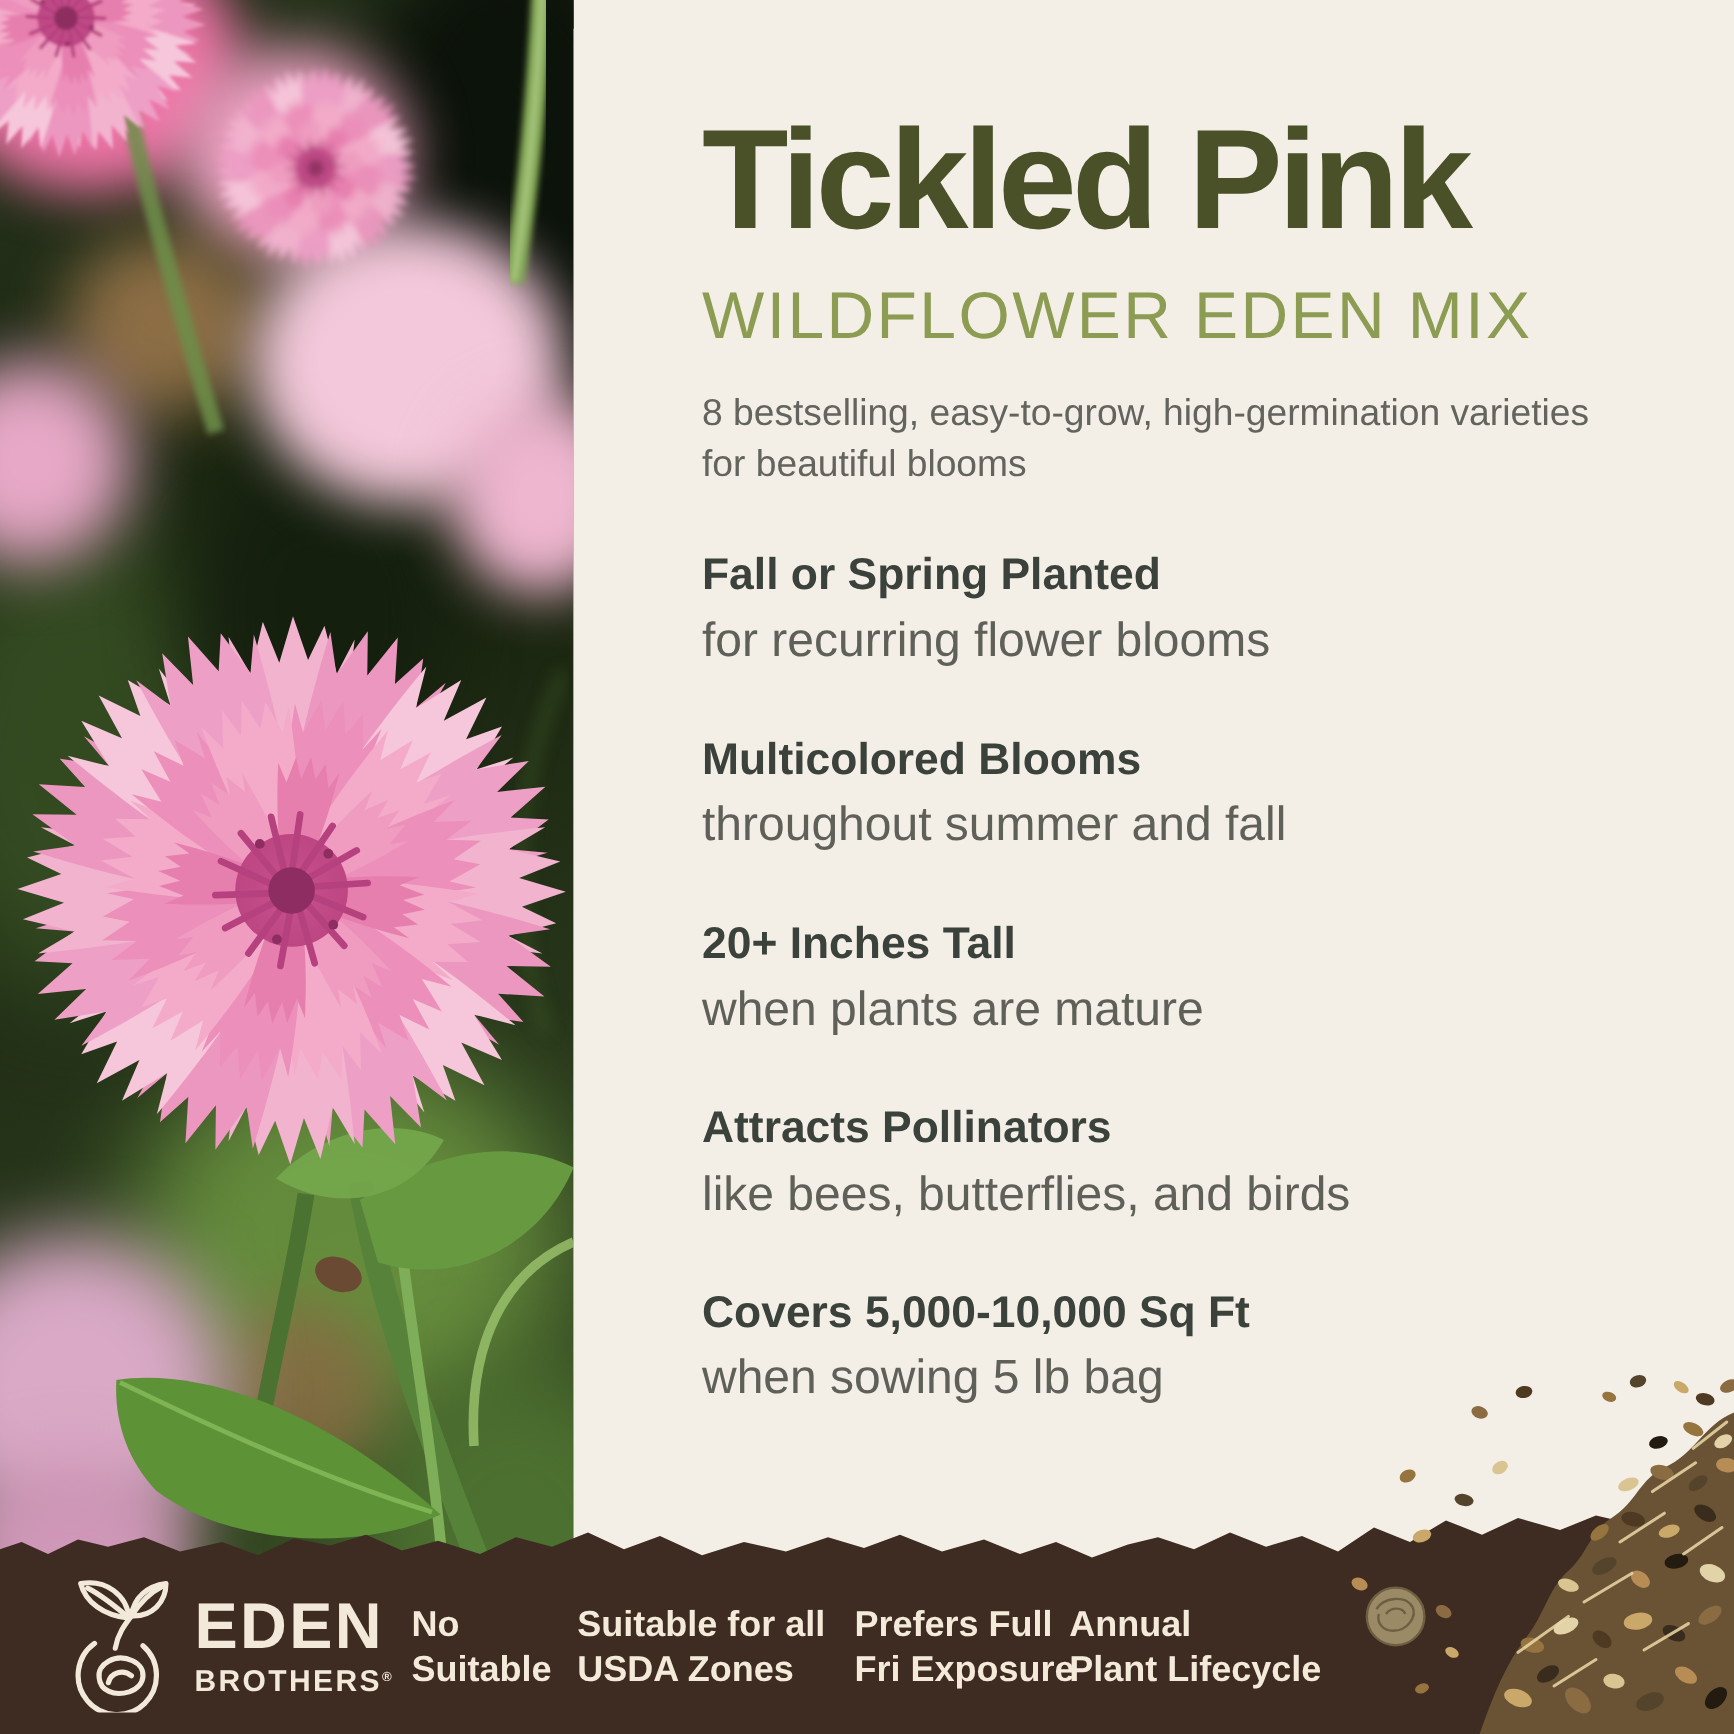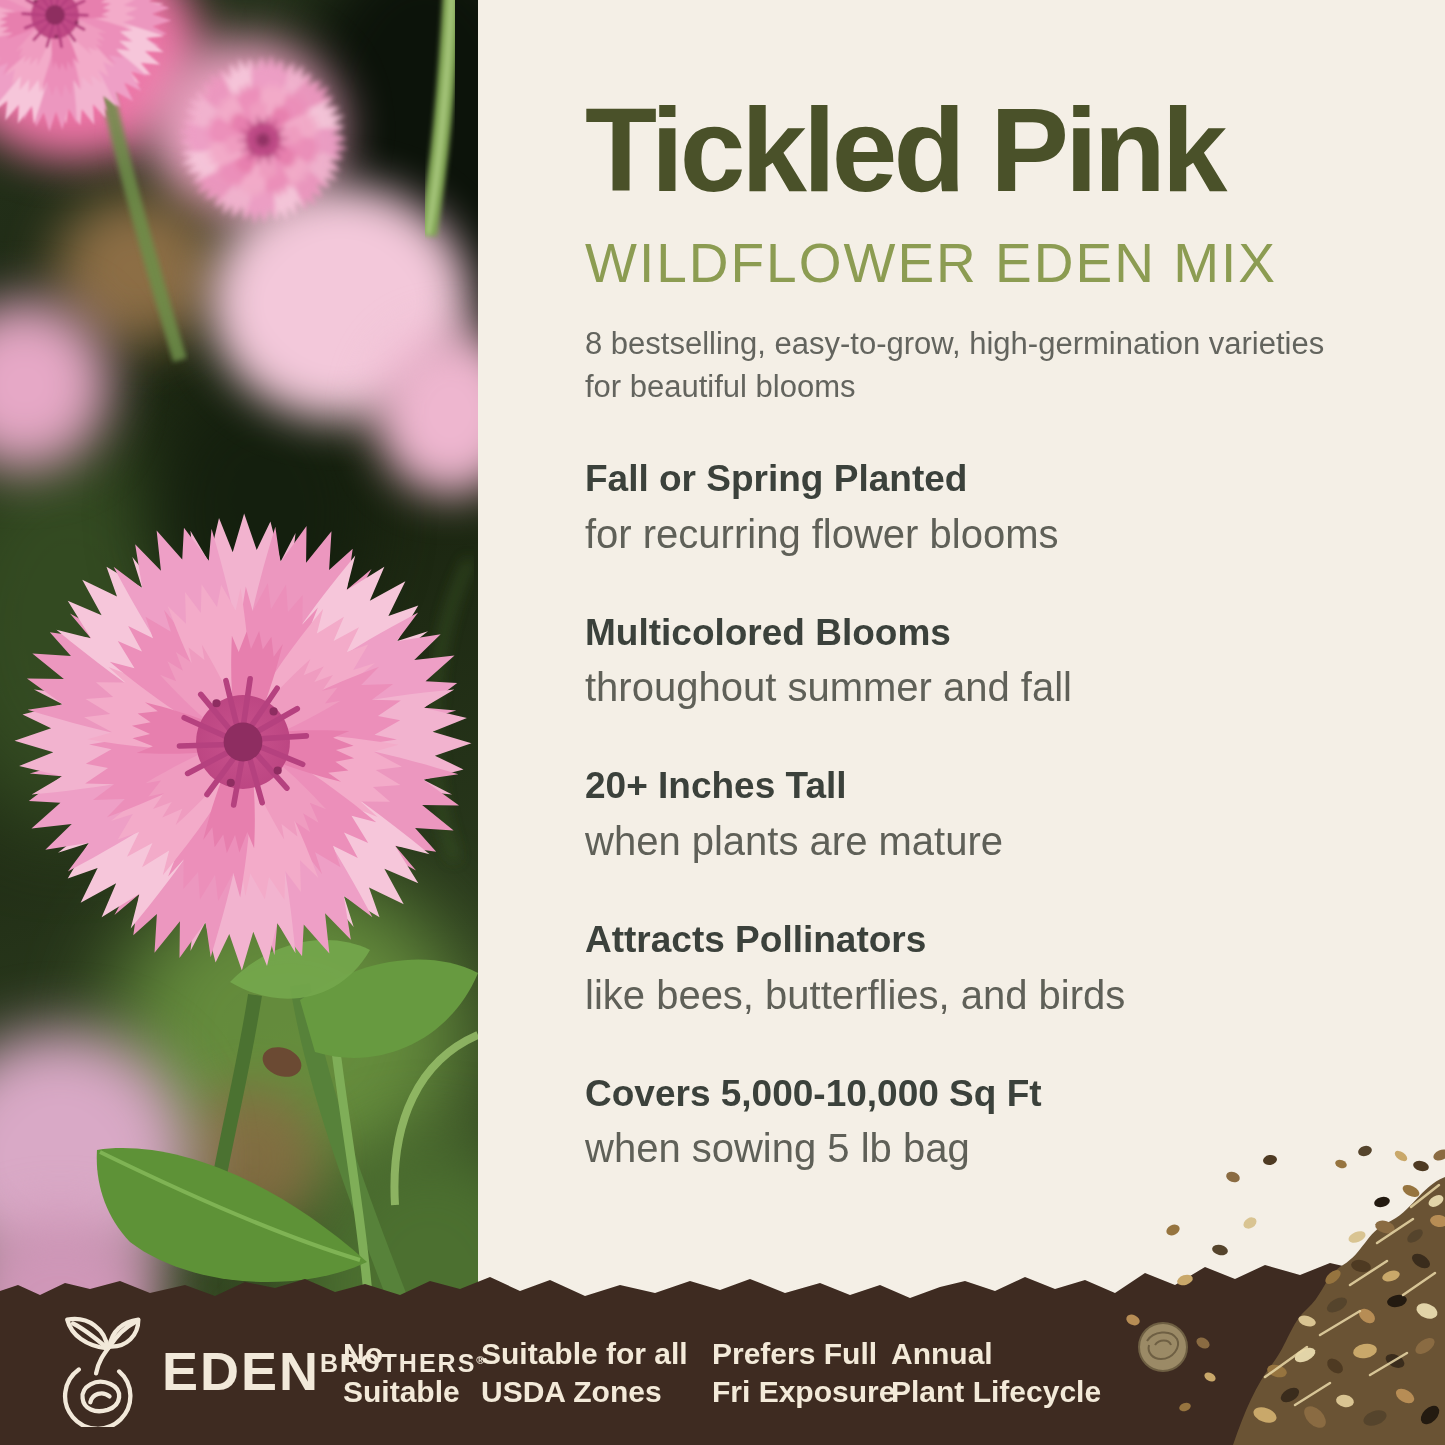--- a/index.html
+++ b/index.html
@@ -38,21 +38,21 @@
   .feature p{margin:7px 0 0 0;font-size:40px;line-height:1.3;color:#5f6058;}
   
   .footer{position:absolute;left:0;bottom:0;width:1445px;height:190px;background:#3e2b21;z-index:5;
     clip-path:polygon(0px 36px,18px 30px,40px 40px,65px 28px,90px 34px,120px 26px,150px 38px,185px 30px,
       215px 41px,245px 27px,275px 33px,305px 24px,335px 37px,365px 29px,400px 40px,430px 26px,460px 34px,
       490px 22px,520px 36px,550px 25px,585px 41px,620px 30px,655px 38px,690px 26px,720px 35px,750px 24px,
       785px 38px,820px 28px,850px 40px,880px 30px,910px 43px,940px 32px,965px 26px,995px 36px,1025px 22px,
       1055px 34px,1085px 25px,1115px 38px,1145px 18px,1175px 30px,1205px 12px,1235px 24px,1265px 10px,
       1300px 20px,1330px 8px,1365px 16px,1400px 6px,1445px 12px,1445px 190px,0px 190px);}
   .brand{position:absolute;left:50px;top:60px;display:flex;align-items:center;gap:16px;}
-  .brand-text{display:flex;flex-direction:row;color:#f2e9da;justify-content:space-between;}
+  .brand-text{display:flex;flex-direction:column;color:#f2e9da;justify-content:space-between;}
   .brand-top{font-size:54px;font-weight:bold;letter-spacing:2px;line-height:1;}
   .brand-bottom{font-size:25px;font-weight:bold;letter-spacing:2px;line-height:1;margin-top:7px;}
   .brand-bottom sup{font-size:11px;vertical-align:8px;}
   .badge{position:absolute;top:80px;white-space:pre-line;font-weight:bold;font-size:30px;
     line-height:38px;color:#f3ead9;}
   .badge1{left:343px;} .badge2{left:481px;} .badge3{left:712px;} .badge4{left:891px;}
   .seeds{position:absolute;right:0;bottom:0;z-index:6;}
 </style>
 </head>
 <body>

